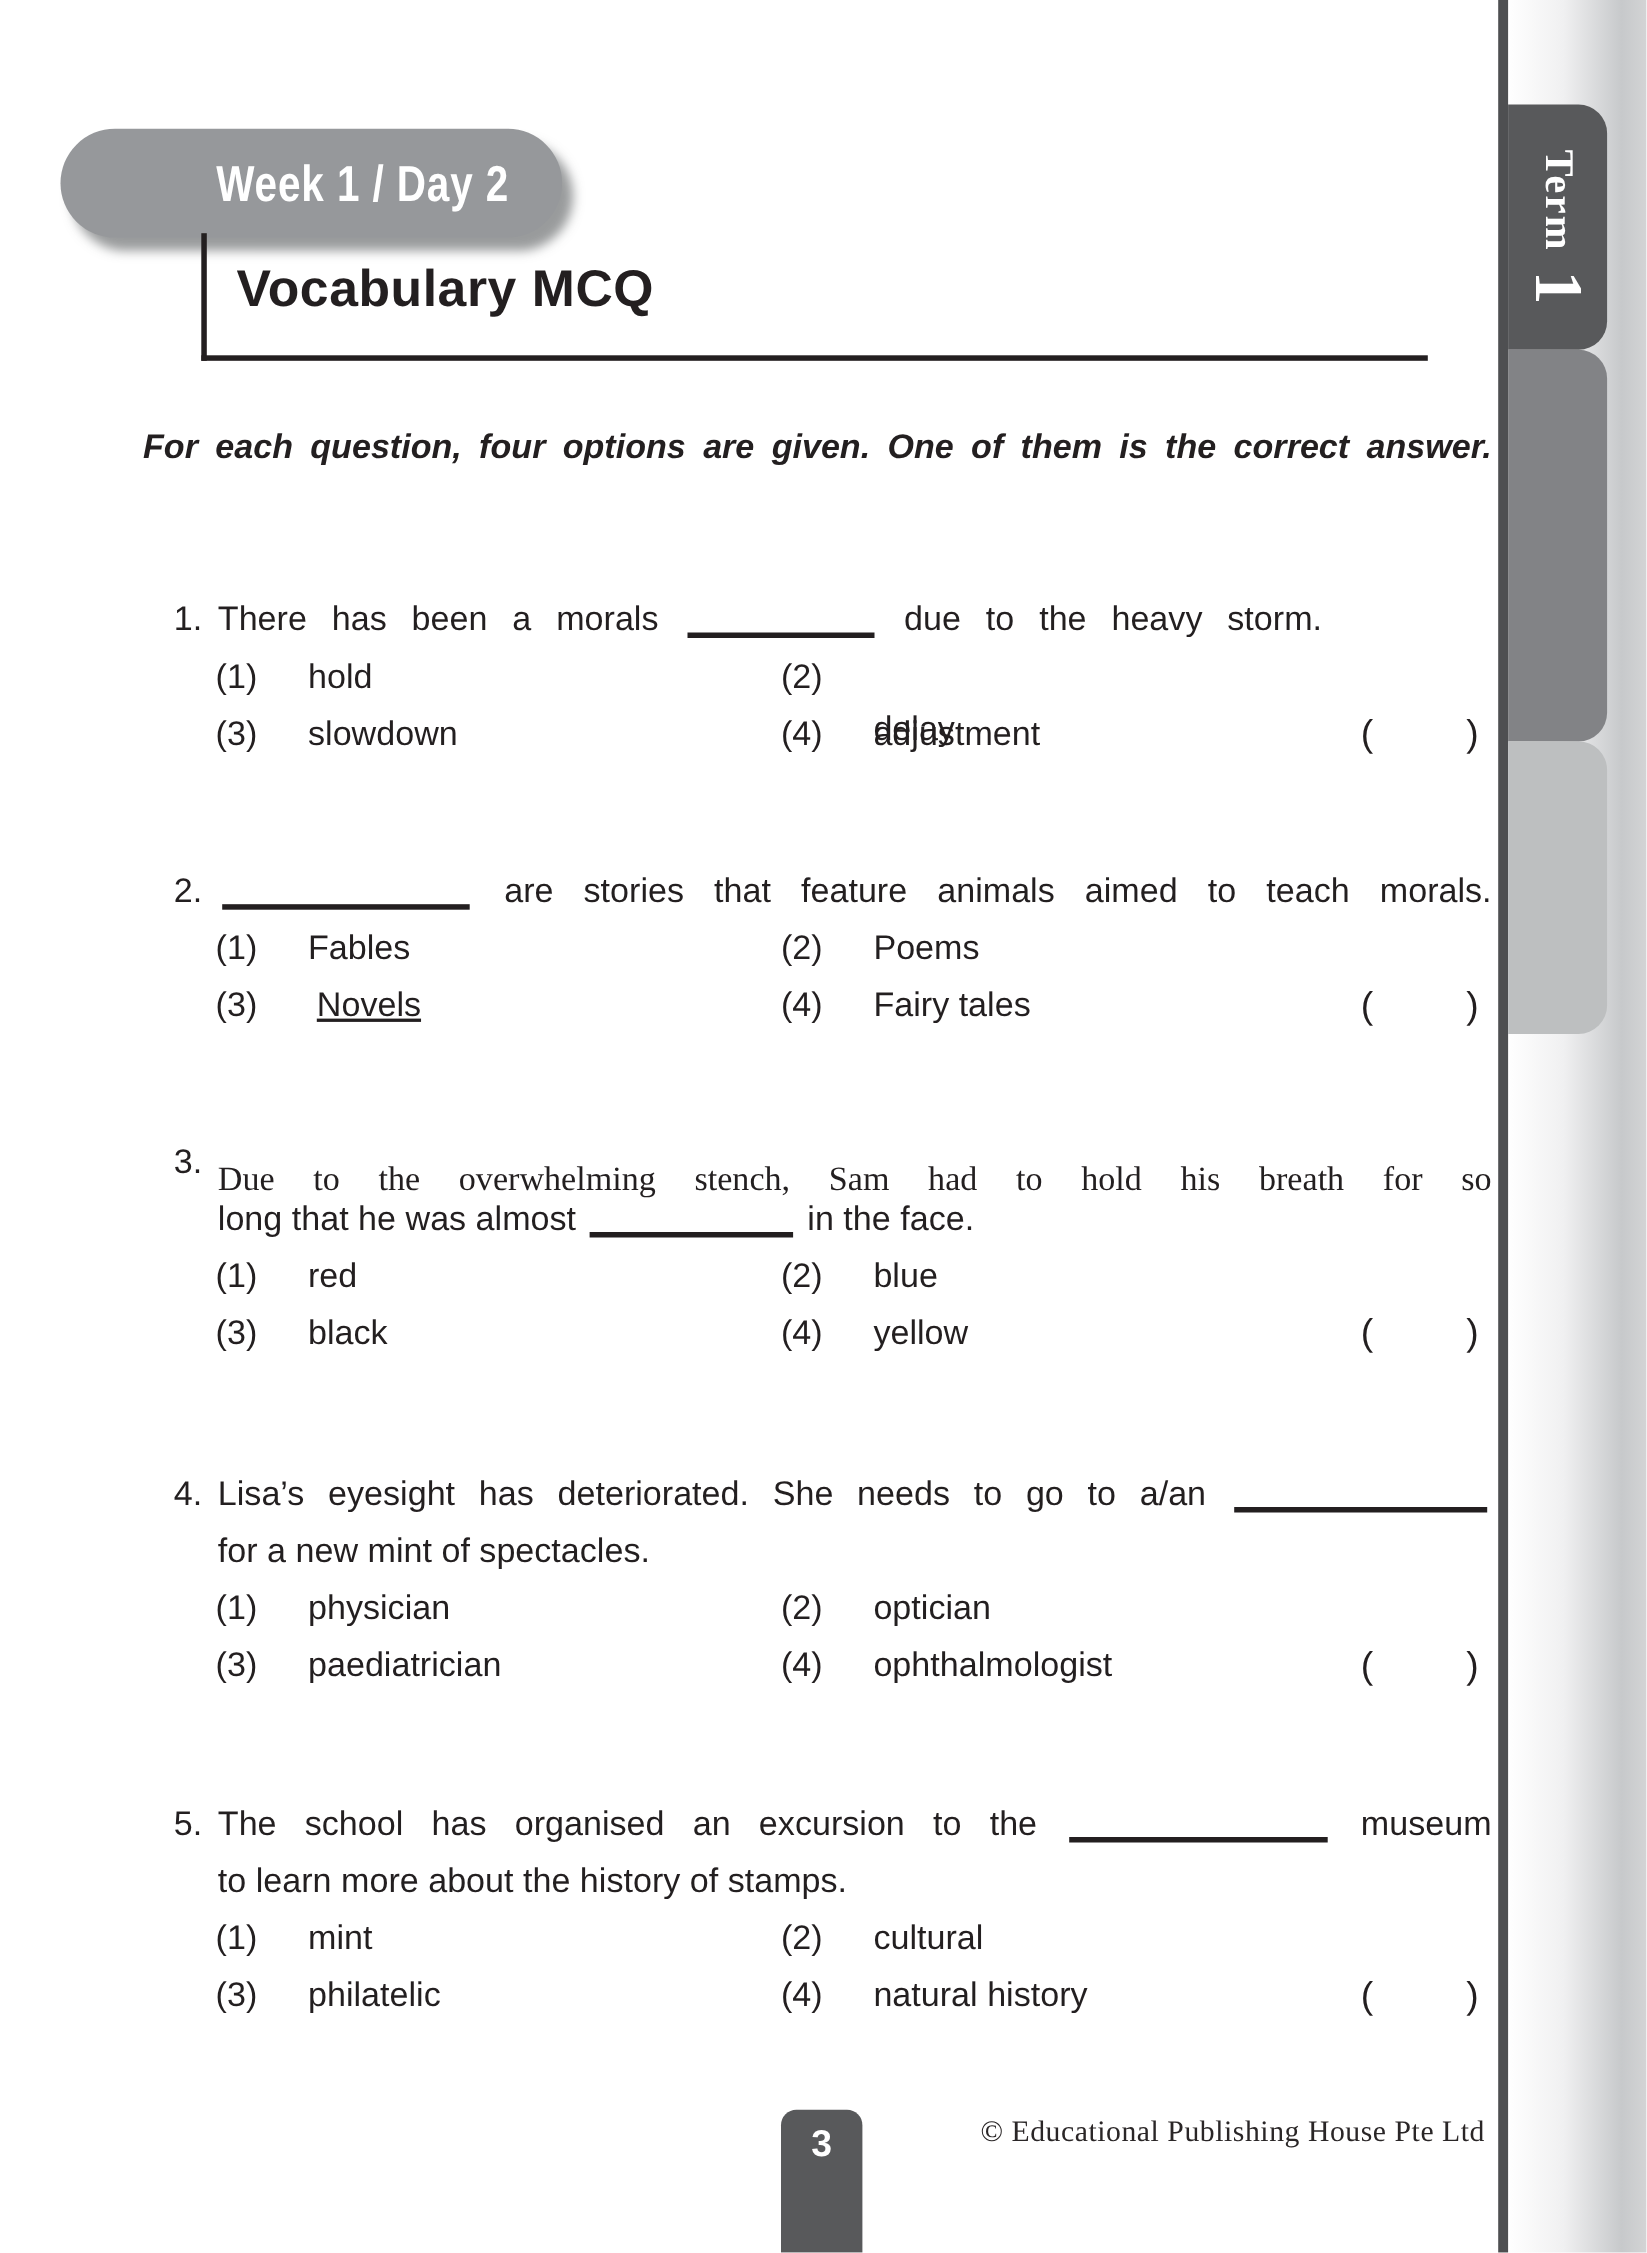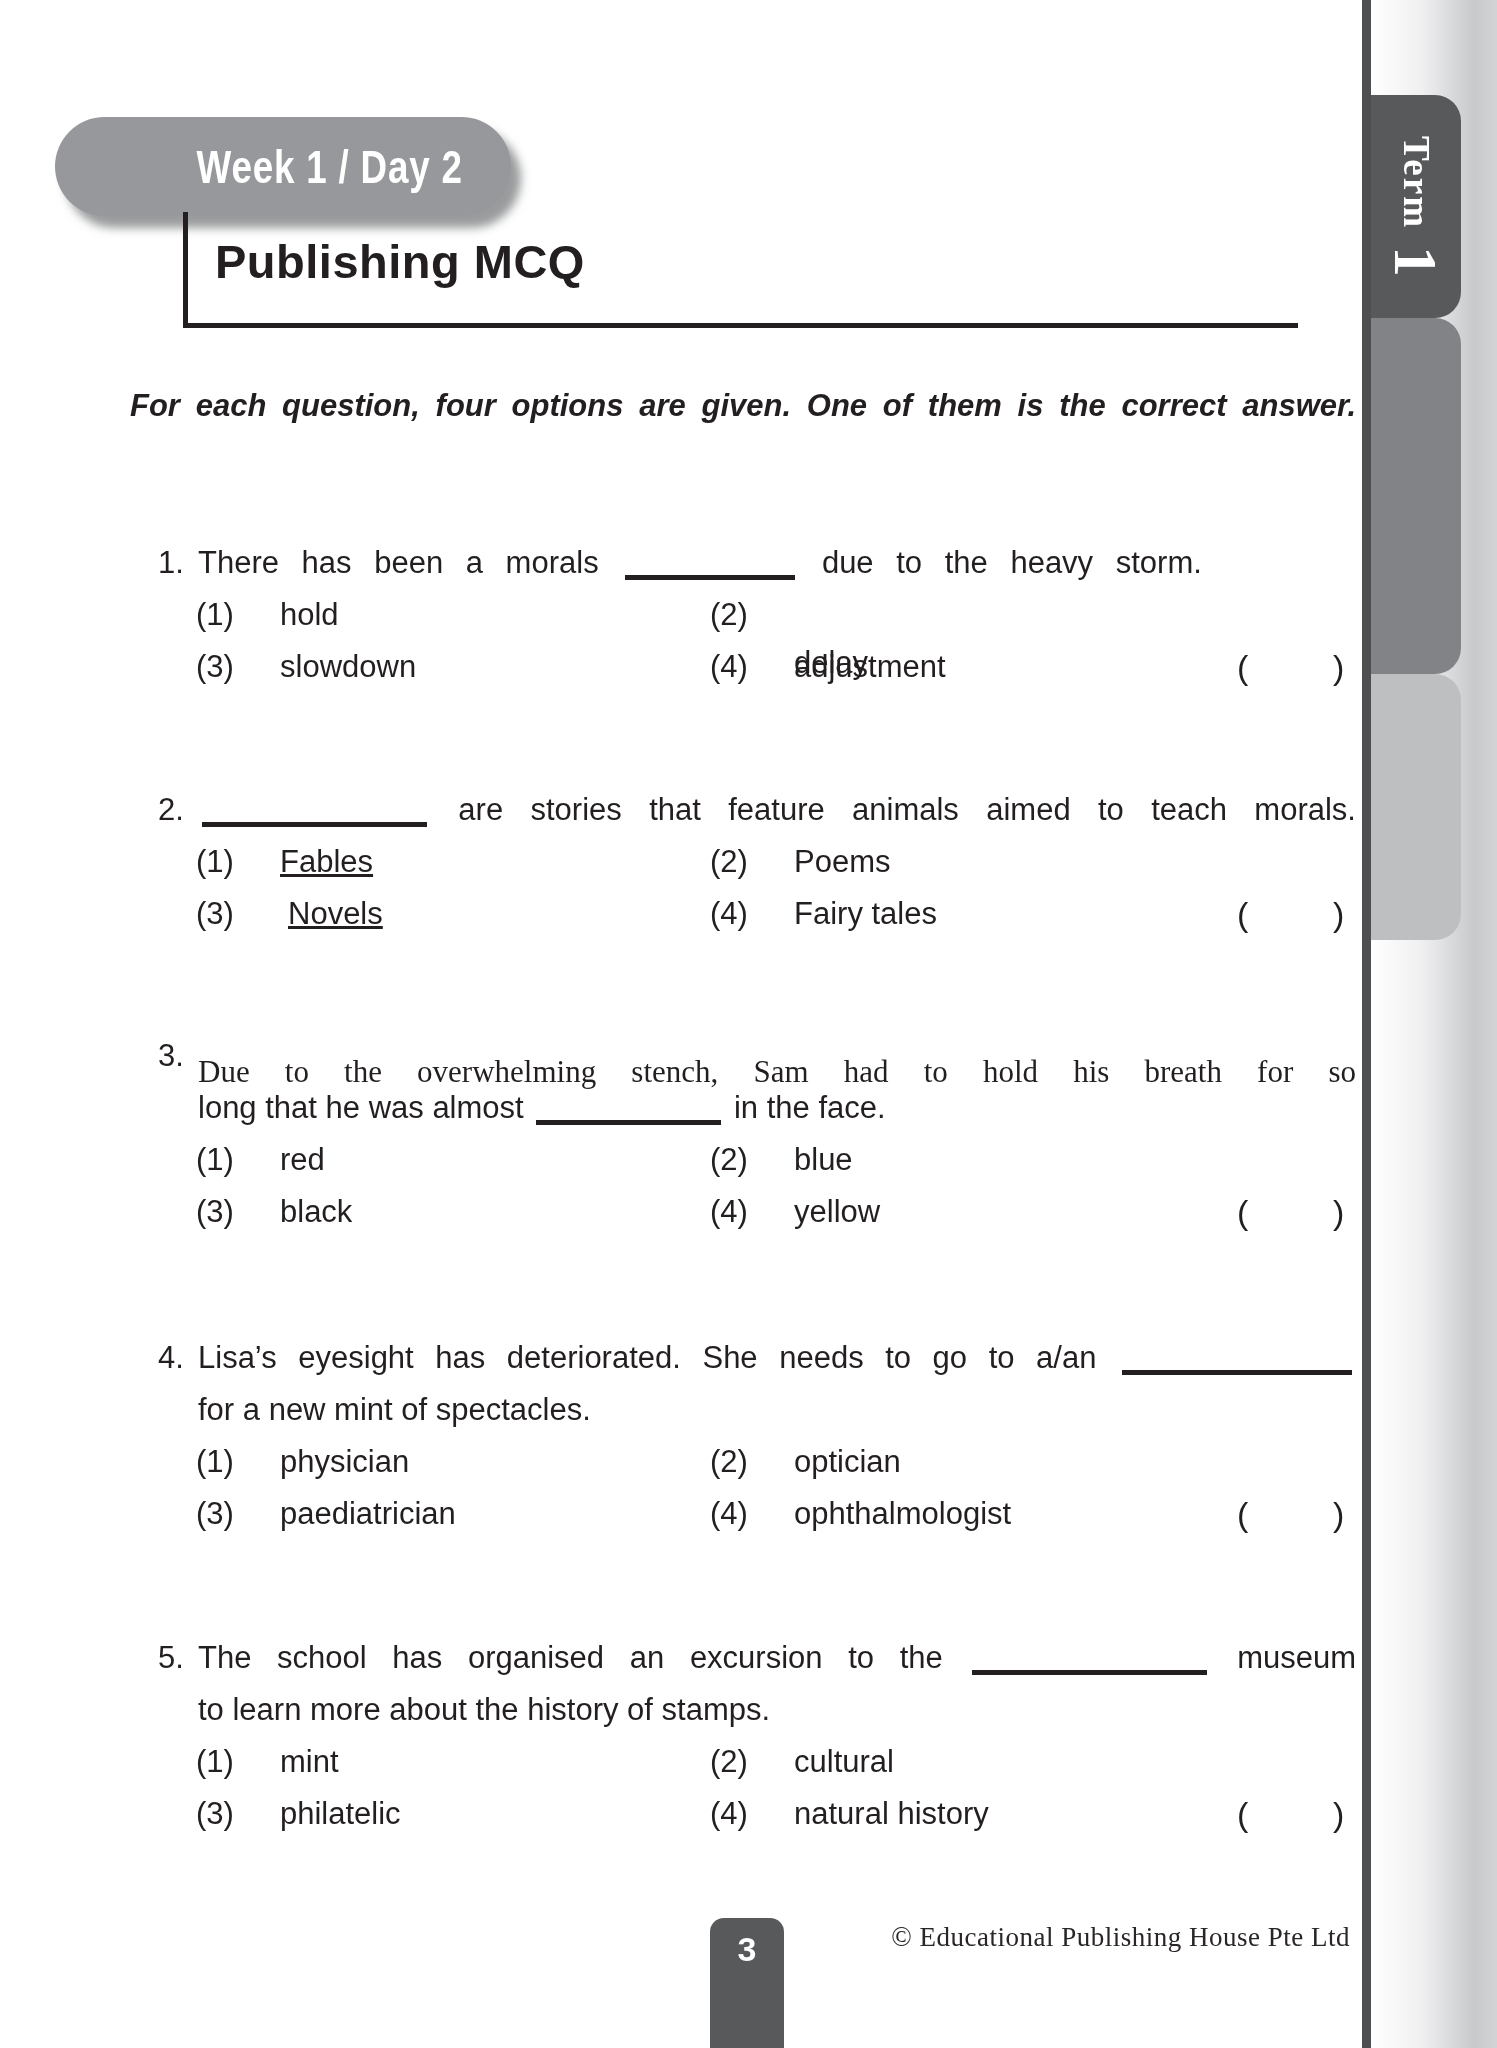--- a/index.html
+++ b/index.html
@@ -70,21 +70,21 @@
   <div class="spine-bar"></div>
 
   <div class="side-tab tab-term"><span class="term-label">Term</span><span class="term-num">1</span></div>
   <div class="side-tab tab-mid"></div>
   <div class="side-tab tab-low"></div>
 
   <div class="badge">
     <span class="badge-text">Week 1 / Day 2</span>
   </div>
   <div class="connector"></div>
-  <div class="page-title">Publishing MCQ</div>
+  <div class="page-title">Vocabulary MCQ</div>
   <div class="title-rule"></div>
 
   <div class="instructions">
     <div class="inst-line">For each question, four options are given. One of them is the correct answer.</div>
   </div>
 
   <section class="question" style="top:537px">
       <span class="qnum">1.</span>
       <div class="qline" style="top: 0px; word-spacing: 14px;"><span>There has been a morals</span> <span class="blank" style="width: 170px;"></span> <span>due to the heavy storm.</span></div>
       <div class="optrow" style="top: 52px;">
@@ -100,21 +100,21 @@
         <span class="cell" style="left: 598px;">adjustment</span>
         <span class="bracket" style="left: 1041px;">(</span>
         <span class="bracket" style="left: 1137px;">)</span>
       </div>
     </section>
   <section class="question" style="top:784px">
       <span class="qnum">2.</span>
       <div class="qline just" style="top: 0px;"><span class="blank" style="width: 225px;"></span> <span>are stories that feature animals aimed to teach morals.</span></div>
       <div class="optrow" style="top: 52px;">
         <span class="cell" style="left: 0px;">(1)</span>
-        <span class="cell" style="left: 84px; text-decoration: underline;">Fables</span>
+        <span class="cell" style="left: 84px;">Fables</span>
         <span class="cell" style="left: 514px;">(2)</span>
         <span class="cell" style="left: 598px;">Poems</span>
       </div>
       <div class="optrow" style="top: 104px;">
         <span class="cell" style="left: 0px;">(3)</span>
         <span class="cell" style="left: 92px; text-decoration: underline;">Novels</span>
         <span class="cell" style="left: 514px;">(4)</span>
         <span class="cell" style="left: 598px;">Fairy tales</span>
         <span class="bracket" style="left: 1041px;">(</span>
         <span class="bracket" style="left: 1137px;">)</span>

